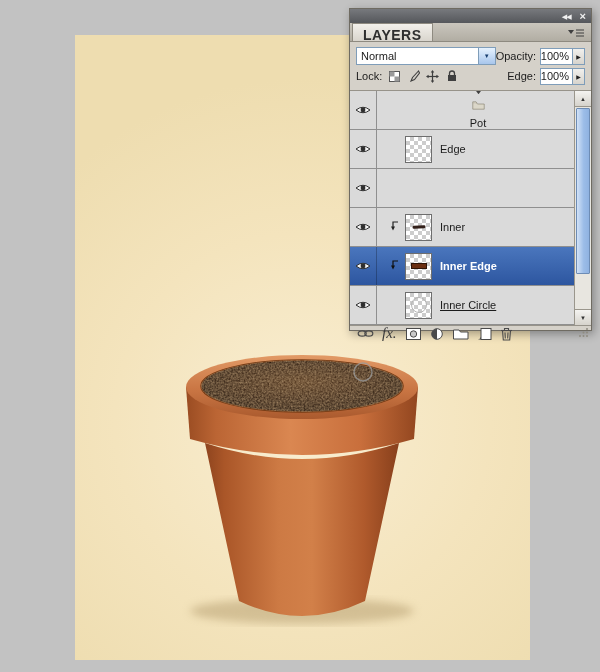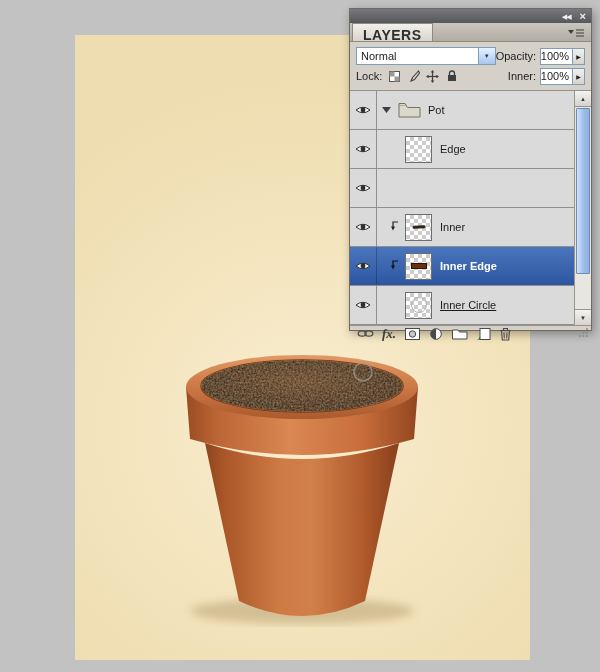--- a/index.html
+++ b/index.html
@@ -72,21 +72,21 @@
   .lock-btn { width:15px; height:15px; display:flex; align-items:center; justify-content:center; }
 
   
   .layer-list { flex:0 0 222px; display:flex; background:#dadada; border-bottom:1px solid #97938a; }
   .rows { flex:1; overflow:hidden; }
   .layer-row { height:39px; display:flex; border-bottom:1px solid #8f8f8f; background:#dadada; }
   .layer-row.selected { background:linear-gradient(#4a76bd,#2d56a0); color:#fff; font-weight:bold; }
   .eye-cell { flex:0 0 27px; border-right:1px solid #8f8f8f; display:flex; align-items:center; justify-content:center; }
   .layer-row.selected .eye-cell { border-right-color:rgba(0,0,0,.25); }
   .row-main { flex:1; display:flex; align-items:center; position:relative; }
-  .group-main { padding-left:5px; gap:7px; }
+  .group-main { padding-left:5px; gap:7px;flex-direction:column; }
   .child-main { padding-left:28px; gap:8px; }
   .clip-arrow { position:absolute; left:13px; top:50%; transform:translateY(-50%); }
   .thumb {
     flex:0 0 27px; width:27px; height:27px; border:1px solid #6e6e6e;
     background:#fff; background-image:repeating-conic-gradient(#cccccc 0% 25%, #ffffff 0% 50%);
     background-size:8px 8px; position:relative;
   }
   .mark { position:absolute; left:50%; top:50%; transform:translate(-50%,-50%); }
   .mark-dash { width:13px; height:3px; background:#33201a; border-radius:2px; transform:translate(-50%,-50%) rotate(-4deg); }
   .mark-bar { width:16px; height:6px; background:#6b2f12; border:1px solid #2f1507; }
@@ -105,21 +105,21 @@
   .scroll-down { bottom:0; border-top:1px solid #9a968c; }
   .scroll-thumb {
     position:absolute; left:1px; right:1px; top:17px; height:166px;
     background:linear-gradient(90deg,#d2e2f7,#9cbde8 55%,#8fb2e1);
     border:1px solid #6d8cb5; border-radius:1px;
   }
 
   
   .panel-footer { flex:1; display:flex; align-items:center; gap:8px; padding:0 7px; position:relative; }
   .footer-btn { display:flex; align-items:center; justify-content:center; height:15px; }
-  .fx-label { font-style:italic; font-weight:bold; font-size:13px; font-family:"Liberation Serif", serif; color:#3b3b3b; }
+  .fx-label { font-style:italic; font-weight:normal; font-size:15px; font-family:"Liberation Serif", serif; color:#3b3b3b; }
   .resize-grip { position:absolute; right:2px; bottom:2px; }
 </style>
 </head>
 <body>
 
 <div class="desktop">
 
   <div class="canvas">
     <svg class="pot-svg" width="455" height="625" viewBox="0 0 455 625" xmlns="http://www.w3.org/2000/svg">
       <defs>
@@ -238,21 +238,21 @@
             </svg>
           </span>
           <span class="lock-btn">
             <svg width="10" height="12" viewBox="0 0 10 12">
               <rect x="1" y="5" width="8" height="6" fill="#3f3f3f"></rect>
               <path d="M2.5,5 V3.5 a2.5,2.5 0 0 1 5,0 V5" fill="none" stroke="#3f3f3f" stroke-width="1.3"></path>
             </svg>
           </span>
         </div>
         <div class="ctl-right">
-          <span class="lbl">Inner:</span>
+          <span class="lbl">Edge:</span>
           <div class="valbox">
             <span>100%</span>
           </div>
           <span class="val-arrow">▶</span>
         </div>
       </div>
     </div>
 
     <div class="layer-list">
       <div class="rows">

